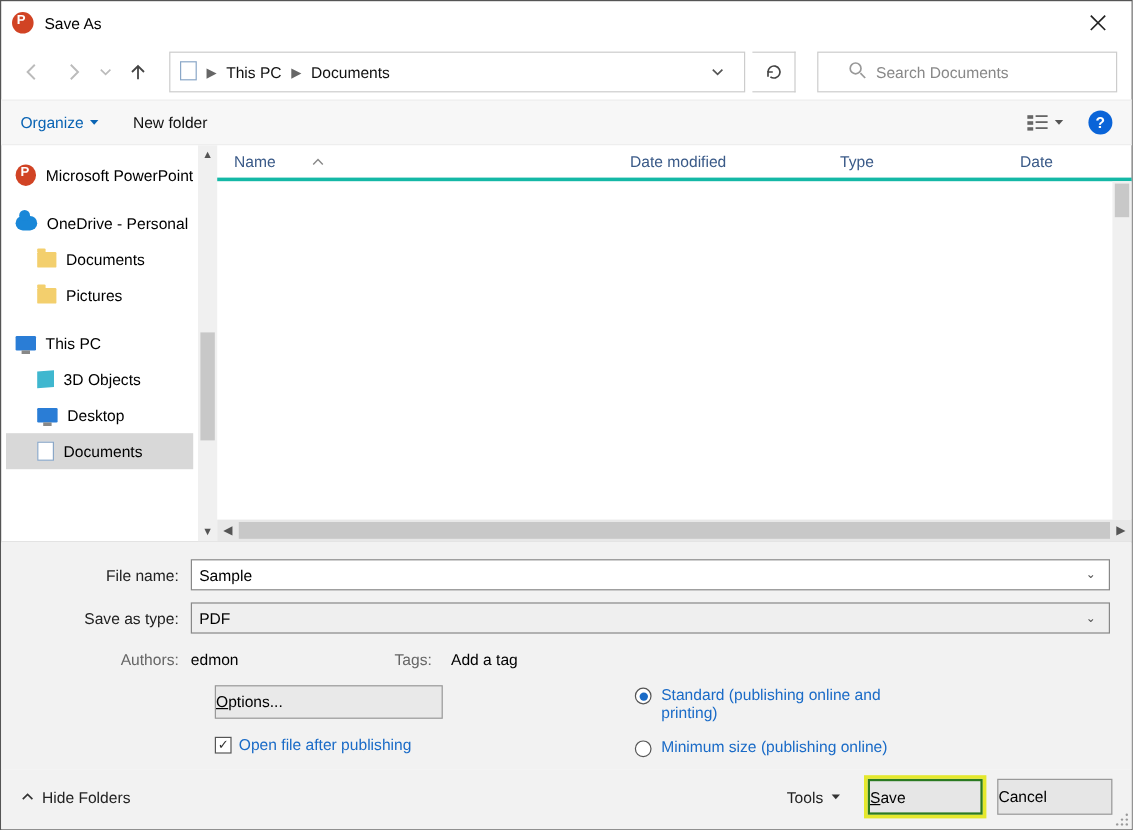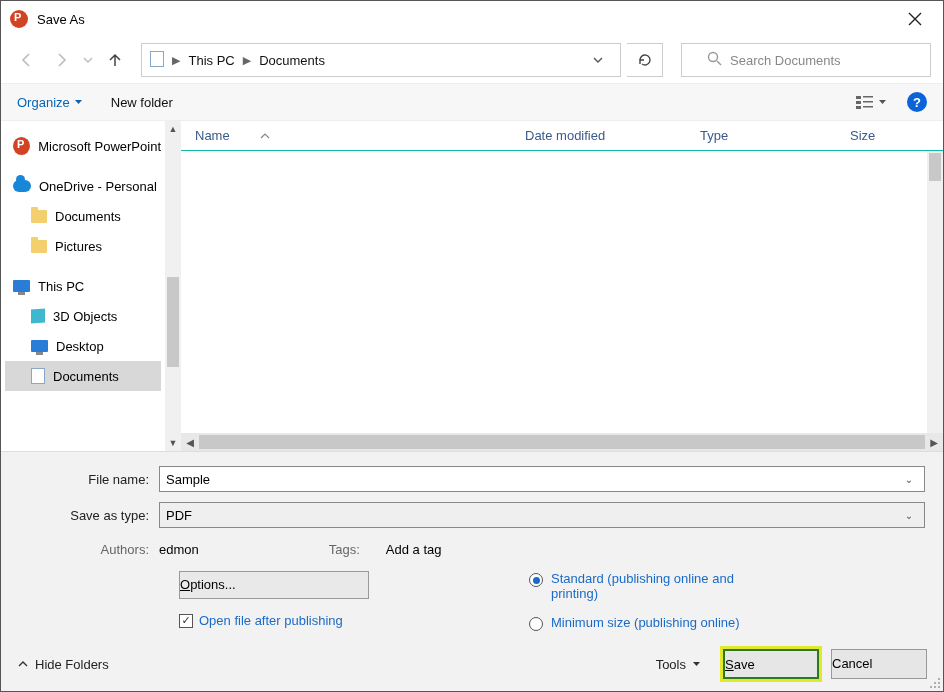--- a/index.html
+++ b/index.html
@@ -39,42 +39,42 @@
   .treecol { width:180px; display:flex; }
   .tree { flex:1; padding: 10px 4px; overflow:hidden; }
   .tree .item { display:flex; align-items:center; gap:8px; height:30px; padding-left:8px; cursor:pointer; white-space:nowrap; }
   .tree .child { padding-left: 26px; }
   .tree .item.sel { background:#d8d8d8; }
   .tree-scroll { width:16px; background:#f0f0f0; display:flex; flex-direction:column; }
   .tree-scroll .arrow { height:16px; display:flex; align-items:center; justify-content:center; font-size:9px; color:#555; cursor:pointer; }
   .tree-scroll .thumb { background:#c8c8c8; margin:0 2px; }
 
   .listcol { flex:1; display:flex; flex-direction:column; }
-  .colheaders { height:30px; display:flex; align-items:center; border-bottom:1px solid #14b8a6; color:#3a5a88; font-size:13px; }
+  .colheaders { height:30px; display:flex; align-items:center; border-bottom:3px solid #14b8a6; color:#3a5a88; font-size:13px; }
   .colheaders .hcell { padding:0 14px; cursor:pointer; display:flex; align-items:center; gap:30px; }
   .listbody { flex:1; position:relative; }
   .vscroll { position:absolute; top:0; right:0; bottom:18px; width:16px; background:#f0f0f0; }
   .vscroll .thumb { background:#c8c8c8; margin:2px; }
   .hscroll { position:absolute; left:0; right:0; bottom:0; height:18px; background:#e8e8e8; display:flex; align-items:center; }
   .hscroll .harrow { width:18px; height:18px; display:flex; align-items:center; justify-content:center; font-size:10px; color:#555; cursor:pointer; }
   .hscroll .htrack { flex:1; height:14px; background:#c8c8c8; cursor:pointer; }
 
   
   .bottom { background:#f2f2f2; padding: 14px 18px 10px 18px; display:flex; flex-direction:column; gap:10px; }
   .formrow { display:flex; align-items:center; gap:10px; }
   .formrow label { width:130px; text-align:right; color:#222; }
   .formrow .combo { flex:1; height:26px; border:1px solid #888; background:#fff; display:flex; align-items:center; padding:0 6px; }
   .formrow .combo input { border:none; outline:none; flex:1; font-size:13px; background:transparent; }
   .formrow .combo .dd { width:18px; text-align:center; color:#555; cursor:pointer; font-size:10px; }
   .combo.type { background:#efefef; }
 
   .metarow { display:flex; align-items:flex-start; gap:10px; padding-left: 0px; margin-top:4px; }
   .metarow .label { width:130px; text-align:right; color:#666; }
   .metarow .val { color:#000000; cursor:pointer; }
-  .tagscol { margin-left: 120px; display:flex; gap:26px; }
+  .tagscol { margin-left: 120px; display:flex; gap:16px; }
 
   .optgrid { display:flex; margin-top:4px; }
   .optleft { width: 380px; padding-left: 160px; display:flex; flex-direction:column; gap:14px; }
   .optbtn { width:190px; height:28px; border:1px solid #999; background:#e9e9e9; cursor:pointer; line-height:26px; }
   .chk { display:flex; align-items:center; gap:6px; color:#1a6bc7; cursor:pointer; }
   .chk .box { width:14px; height:14px; border:1px solid #555; display:flex; align-items:center; justify-content:center; font-size:11px; color:#333; background:#fff; }
 
   .optright { flex:1; display:flex; flex-direction:column; gap:14px; padding-left: 130px; }
   .radio { display:flex; align-items:flex-start; gap:8px; color:#1a6bc7; cursor:pointer; }
   .radio .dot { width:14px; height:14px; border:1px solid #555; border-radius:50%; margin-top:2px; display:flex; align-items:center; justify-content:center; background:#fff; flex-shrink:0; }
@@ -250,21 +250,21 @@
     <div class="listcol">
       <div class="colheaders">
         <div class="hcell" style="width:330px">
           <span>Name</span>
           <svg width="10" height="8" viewBox="0 0 10 8">
               <path d="M1 6 L5 2 L9 6" stroke="#888" stroke-width="1.2" fill="none"></path>
             </svg>
         </div>
         <div class="hcell" style="width:175px">Date modified</div>
         <div class="hcell" style="width:150px">Type</div>
-        <div class="hcell" style="flex:1">Size</div>
+        <div class="hcell" style="flex:1">Date</div>
       </div>
       <div class="listbody">
         <div class="vscroll">
           <div class="thumb" style="height:28px"></div>
         </div>
         <div class="hscroll">
           <span class="harrow">◀</span>
           <div class="htrack"></div>
           <span class="harrow">▶</span>
         </div>

